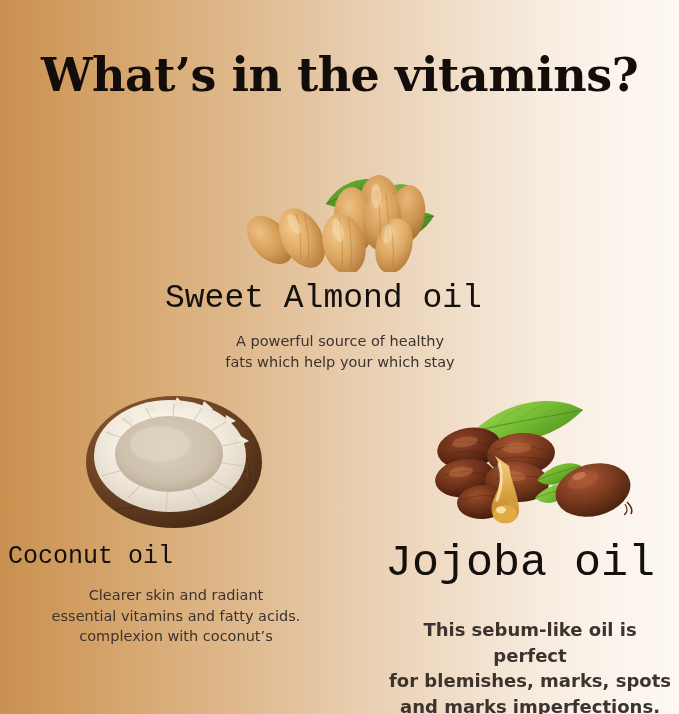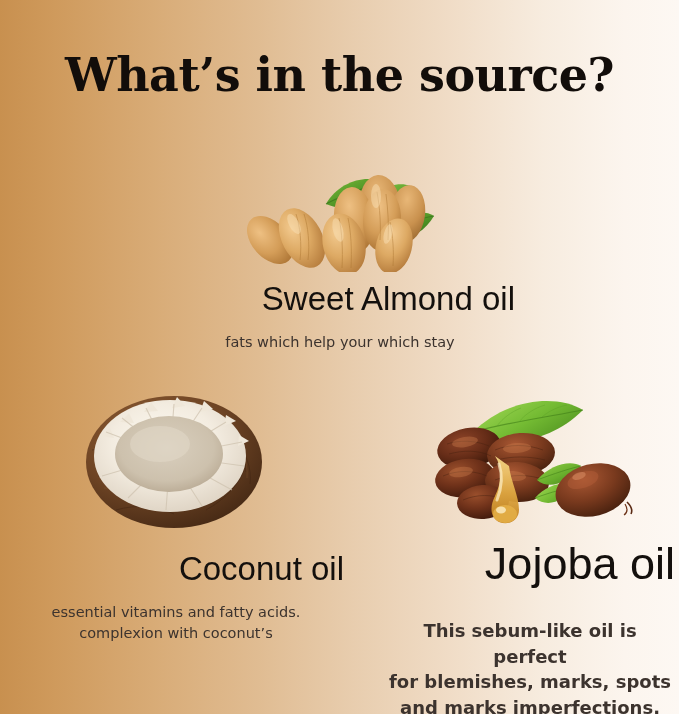--- a/index.html
+++ b/index.html
@@ -42,44 +42,44 @@
     font-size: 46px;
     letter-spacing: -0.5px;
     color: #120d0a;
     white-space: nowrap;
   }
 
   
   .ingredient { position: absolute; }
 
   .ing-name {
-    font-family: Liberation Sans, sans-serif;
+    font-family: Liberation Mono, monospace;
     font-weight: normal;
     color: #14100d;
-    text-align: right;
+    text-align: left;
     white-space: nowrap;
   }
 
   .ing-desc {
     font-family: "DejaVu Sans", "Liberation Sans", sans-serif;
     color: #3c332e;
     text-align: center;
     line-height: 1.42;
   }
 
   
   #block-almond { left: 165px; top: 160px; width: 350px; }
   #block-almond .ing-art { height: 112px; }
   #block-almond .ing-name { font-size: 33px; margin-top: 8px; }
   #block-almond .ing-desc { font-size: 14.5px; margin-top: 14px; }
 
   
   #block-coconut { left: 8px; top: 388px; width: 336px; }
   #block-coconut .ing-art { height: 144px; }
-  #block-coconut .ing-name { font-size: 33px; margin-top: 18px; }
+  #block-coconut .ing-name { font-size: 25px; margin-top: 10px; }
   #block-coconut .ing-desc { font-size: 14.5px; margin-top: 14px; }
 
   
   #block-jojoba { left: 385px; top: 398px; width: 290px; }
   #block-jojoba .ing-art { height: 134px; }
   #block-jojoba .ing-name { font-size: 45px; margin-top: 6px; }
   #block-jojoba .ing-desc { font-size: 18px; margin-top: 28px; font-weight: bold; }
 
   .ing-art {
     position: relative;
@@ -87,21 +87,21 @@
   }
   .ing-art svg { display: block; margin: 0 auto; }
 
   .desc-line { display: block; }
 </style>
 </head>
 <body>
 
 <div id="infographic">
 
-  <div class="title">What’s in the source?</div>
+  <div class="title">What’s in the vitamins?</div>
 
   <div class="ingredient" id="block-almond">
 
     <div class="ing-art">
       <svg width="220" height="112" viewBox="0 0 220 112">
         <defs>
           <radialGradient id="almA" cx="38%" cy="30%" r="72%">
             <stop offset="0%" stop-color="#f2c98e"></stop>
             <stop offset="55%" stop-color="#dda963"></stop>
             <stop offset="100%" stop-color="#b87f3f"></stop>
@@ -161,20 +161,21 @@
           <ellipse cx="108" cy="70" rx="5" ry="12" transform="rotate(-14 108 70)"></ellipse>
           <ellipse cx="146" cy="36" rx="5" ry="12"></ellipse>
           <ellipse cx="158" cy="74" rx="4" ry="10" transform="rotate(14 158 74)"></ellipse>
         </g>
       </svg>
     </div>
 
     <div class="ing-name">Sweet Almond oil</div>
 
     <div class="ing-desc">
+      <span class="desc-line">A powerful source of healthy</span>
       <span class="desc-line">fats which help your which stay</span>
     </div>
   </div>
 
   <div class="ingredient" id="block-coconut">
 
     <div class="ing-art">
       <svg width="205" height="144" viewBox="0 0 205 144">
         <defs>
           <radialGradient id="huskG" cx="35%" cy="28%" r="80%">
@@ -242,20 +243,21 @@
         <ellipse cx="95" cy="66" rx="54" ry="38" fill="url(#cavityG)"></ellipse>
         <ellipse cx="86" cy="56" rx="30" ry="18" fill="#e2d8c8" opacity="0.55"></ellipse>
 
         <path d="M172 48 C182 62 184 84 176 102 C184 84 182 62 172 48 Z" fill="#2f1a0c" opacity="0.3"></path>
       </svg>
     </div>
 
     <div class="ing-name">Coconut oil</div>
 
     <div class="ing-desc">
+      <span class="desc-line">Clearer skin and radiant</span>
       <span class="desc-line">essential vitamins and fatty acids.</span>
       <span class="desc-line">complexion with coconut’s</span>
     </div>
   </div>
 
   <div class="ingredient" id="block-jojoba">
 
     <div class="ing-art">
       <svg width="210" height="134" viewBox="0 0 210 134">
         <defs>

